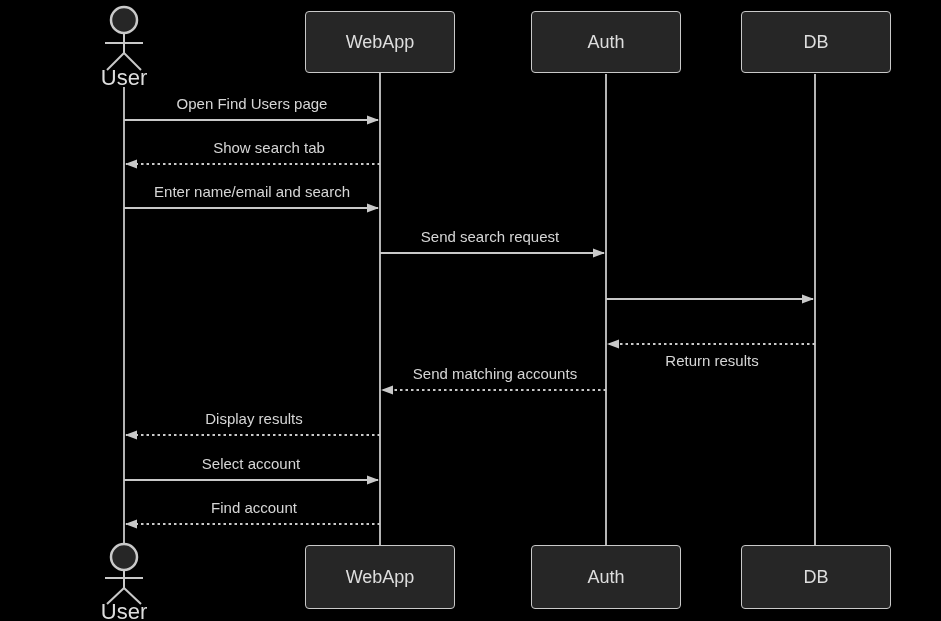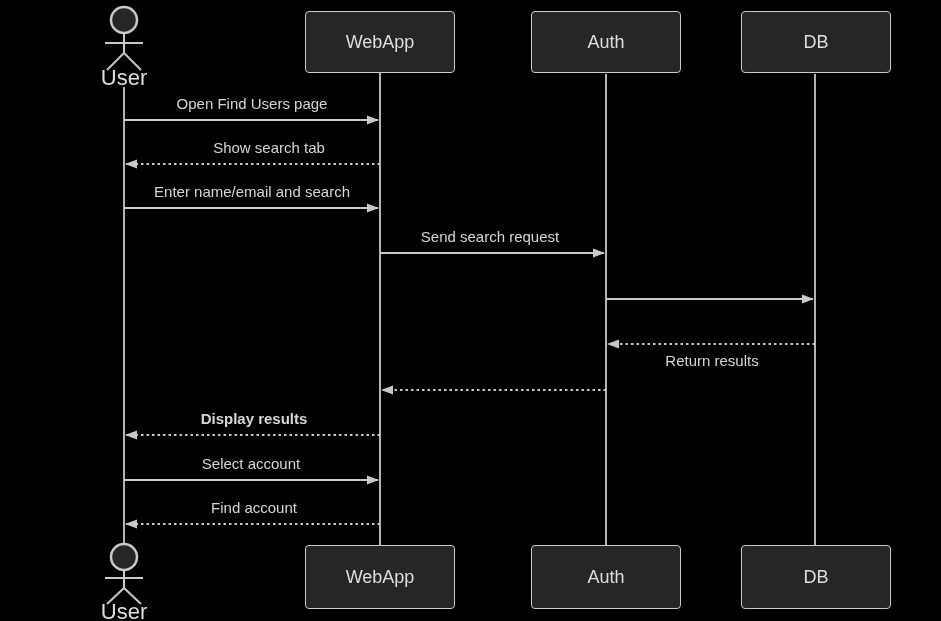--- a/index.html
+++ b/index.html
@@ -99,17 +99,18 @@
   </div>
 
   <div class="actor-label" style="left:124px; top:69px;">User</div>
   <div class="actor-label" style="left:124px; top:603px;">User</div>
 
   <div class="msg" style="left:252px; top:96px;">Open Find Users page</div>
   <div class="msg" style="left:252px; top:140px;margin-left:17px;">Show search tab</div>
   <div class="msg" style="left:252px; top:184px;">Enter name/email and search</div>
   <div class="msg" style="left:490px; top:229px;">Send search request</div>
   <div class="msg" style="left:712px; top:320px;margin-top:33px;">Return results</div>
-  <div class="msg" style="left:254px; top:411px;font-weight:bold;">Display results</div>
+  <div class="msg" style="left:495px; top:366px;">Send matching accounts</div>
+  <div class="msg" style="left:254px; top:411px;">Display results</div>
   <div class="msg" style="left:251px; top:456px;">Select account</div>
   <div class="msg" style="left:254px; top:500px;">Find account</div>
 
 </div>
 
 </body></html>

